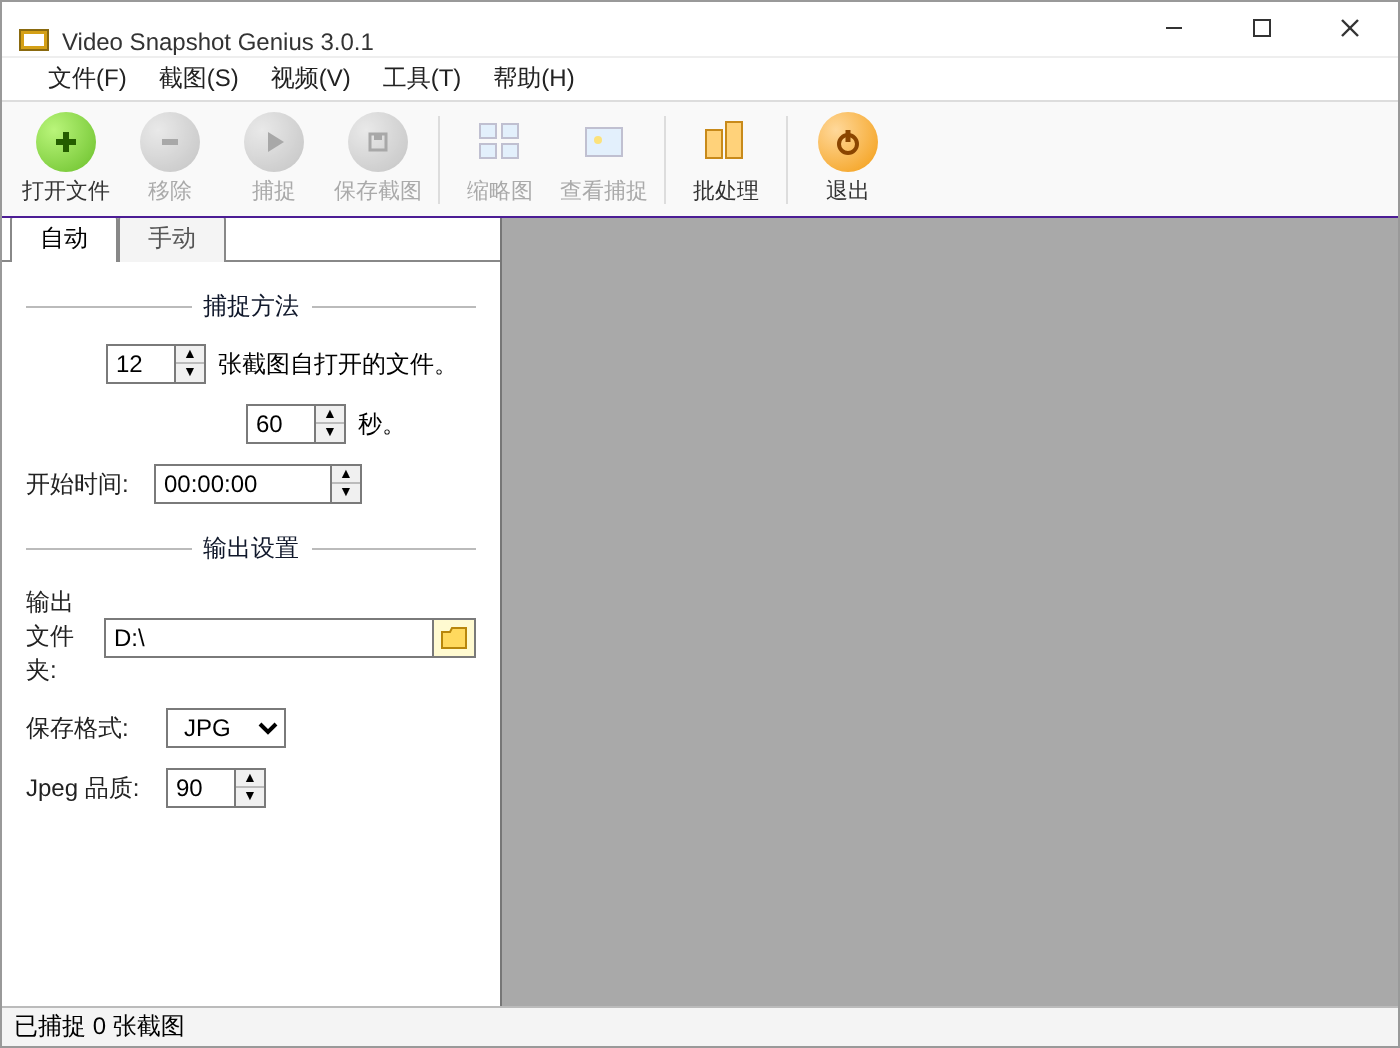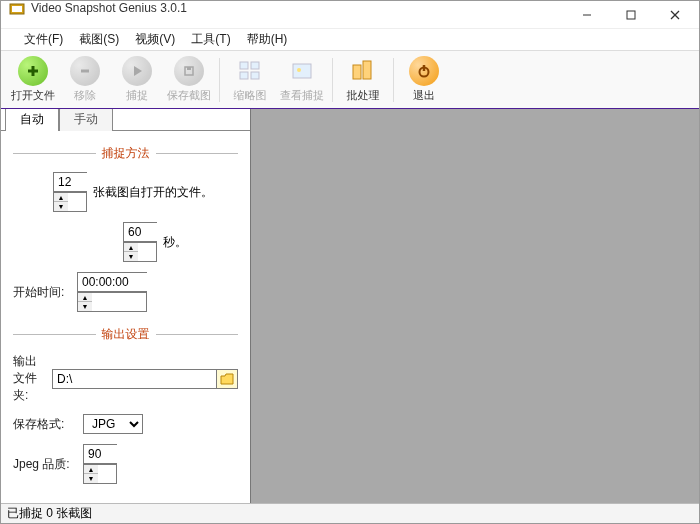--- a/index.html
+++ b/index.html
@@ -1,19 +1,19 @@
 <!DOCTYPE html>
 <html><head>
 <meta charset="utf-8">
 <style>
 * { box-sizing: border-box; margin: 0; padding: 0; font-family: "Microsoft YaHei", "SimSun", Arial, sans-serif; font-size: 12px; }
 body { width: 700px; height: 524px; background: #fff; display: flex; flex-direction: column; border: 1px solid #999; overflow: hidden; }
 
 
-.titlebar { height: 28px; display: flex; align-items: flex-start; padding: 0 2px 0 8px; background: #fff; border-bottom: 1px solid #eee; }
+.titlebar { height: 28px; display: flex; align-items: flex-end; padding: 0 2px 0 8px; background: #fff; border-bottom: 1px solid #eee; }
 .titlebar .app-icon { width: 16px; height: 16px; margin-right: 6px; }
 .titlebar .title { flex: 1; color: #333; }
 .winbtn { width: 44px; height: 28px; display: flex; align-items: center; justify-content: center; color: #333; }
 
 
 .menubar { height: 22px; display: flex; align-items: center; padding: 0 15px; border-bottom: 1px solid #ddd; }
 .menuitem { padding: 2px 8px; color: #222; cursor: default; }
 
 
 .toolbar { height: 58px; display: flex; align-items: center; padding: 2px 6px; border-bottom: 1px solid #4c1d95; background: #f9f9f9; }
@@ -31,30 +31,30 @@
 
 .tabs { height: 22px; display: flex; align-items: flex-end; background: #fff; border-bottom: 1px solid #888; padding-left: 4px; }
 .tab { padding: 3px 14px; border: 1px solid #888; border-bottom: none; margin-right: 0; background: #fff; position: relative; top: 1px; border-top-left-radius: 3px; border-top-right-radius: 3px; cursor: default; }
 .tab.active { background: #fff; z-index: 2; }
 .tab.inactive { background: #f4f4f4; color: #555; }
 
 
 .panel { padding: 10px 12px; display: flex; flex-direction: column; gap: 10px; }
 .group-header { display: flex; align-items: center; gap: 6px; margin-top: 4px; }
 .group-header .line { flex: 1; height: 1px; background: #bbb; }
-.group-header .gtxt { color: #c2410c; }
+.group-header .gtxt { color: #0f172a; }
 .row { display: flex; align-items: center; gap: 6px; }
 .row .label { width: 58px; text-align: left; color: #222; }
 
 input[type="text"], .spinner input, select {
   border: 1px solid #7a7a7a; height: 20px; padding: 0 4px; font-size: 12px; background: #fff;
 }
-.spinner { display: flex; flex-direction: column; }
+.spinner { display: flex; }
 .spinner input { width: 34px; text-align: left; border-right: none; }
-.spinner.wide input { width: 70px; text-align: left; }
+.spinner.wide input { width: 88px; text-align: left; }
 .spinbtns { display: flex; flex-direction: column; border: 1px solid #7a7a7a; }
 .spinbtns div { width: 14px; height: 9px; background: #f0f0f0; display: flex; align-items: center; justify-content: center; font-size: 7px; line-height: 1; cursor: default; }
 .spinbtns div:first-child { border-bottom: 1px solid #bbb; }
 
 .folder-field { flex: 1; display: flex; }
 .folder-field input { flex: 1; border-right: none; }
 .folder-btn { width: 22px; height: 20px; border: 1px solid #7a7a7a; background: #fffad1; display: flex; align-items: center; justify-content: center; cursor: default; }
 
 select { width: 60px; height: 20px; }
 

